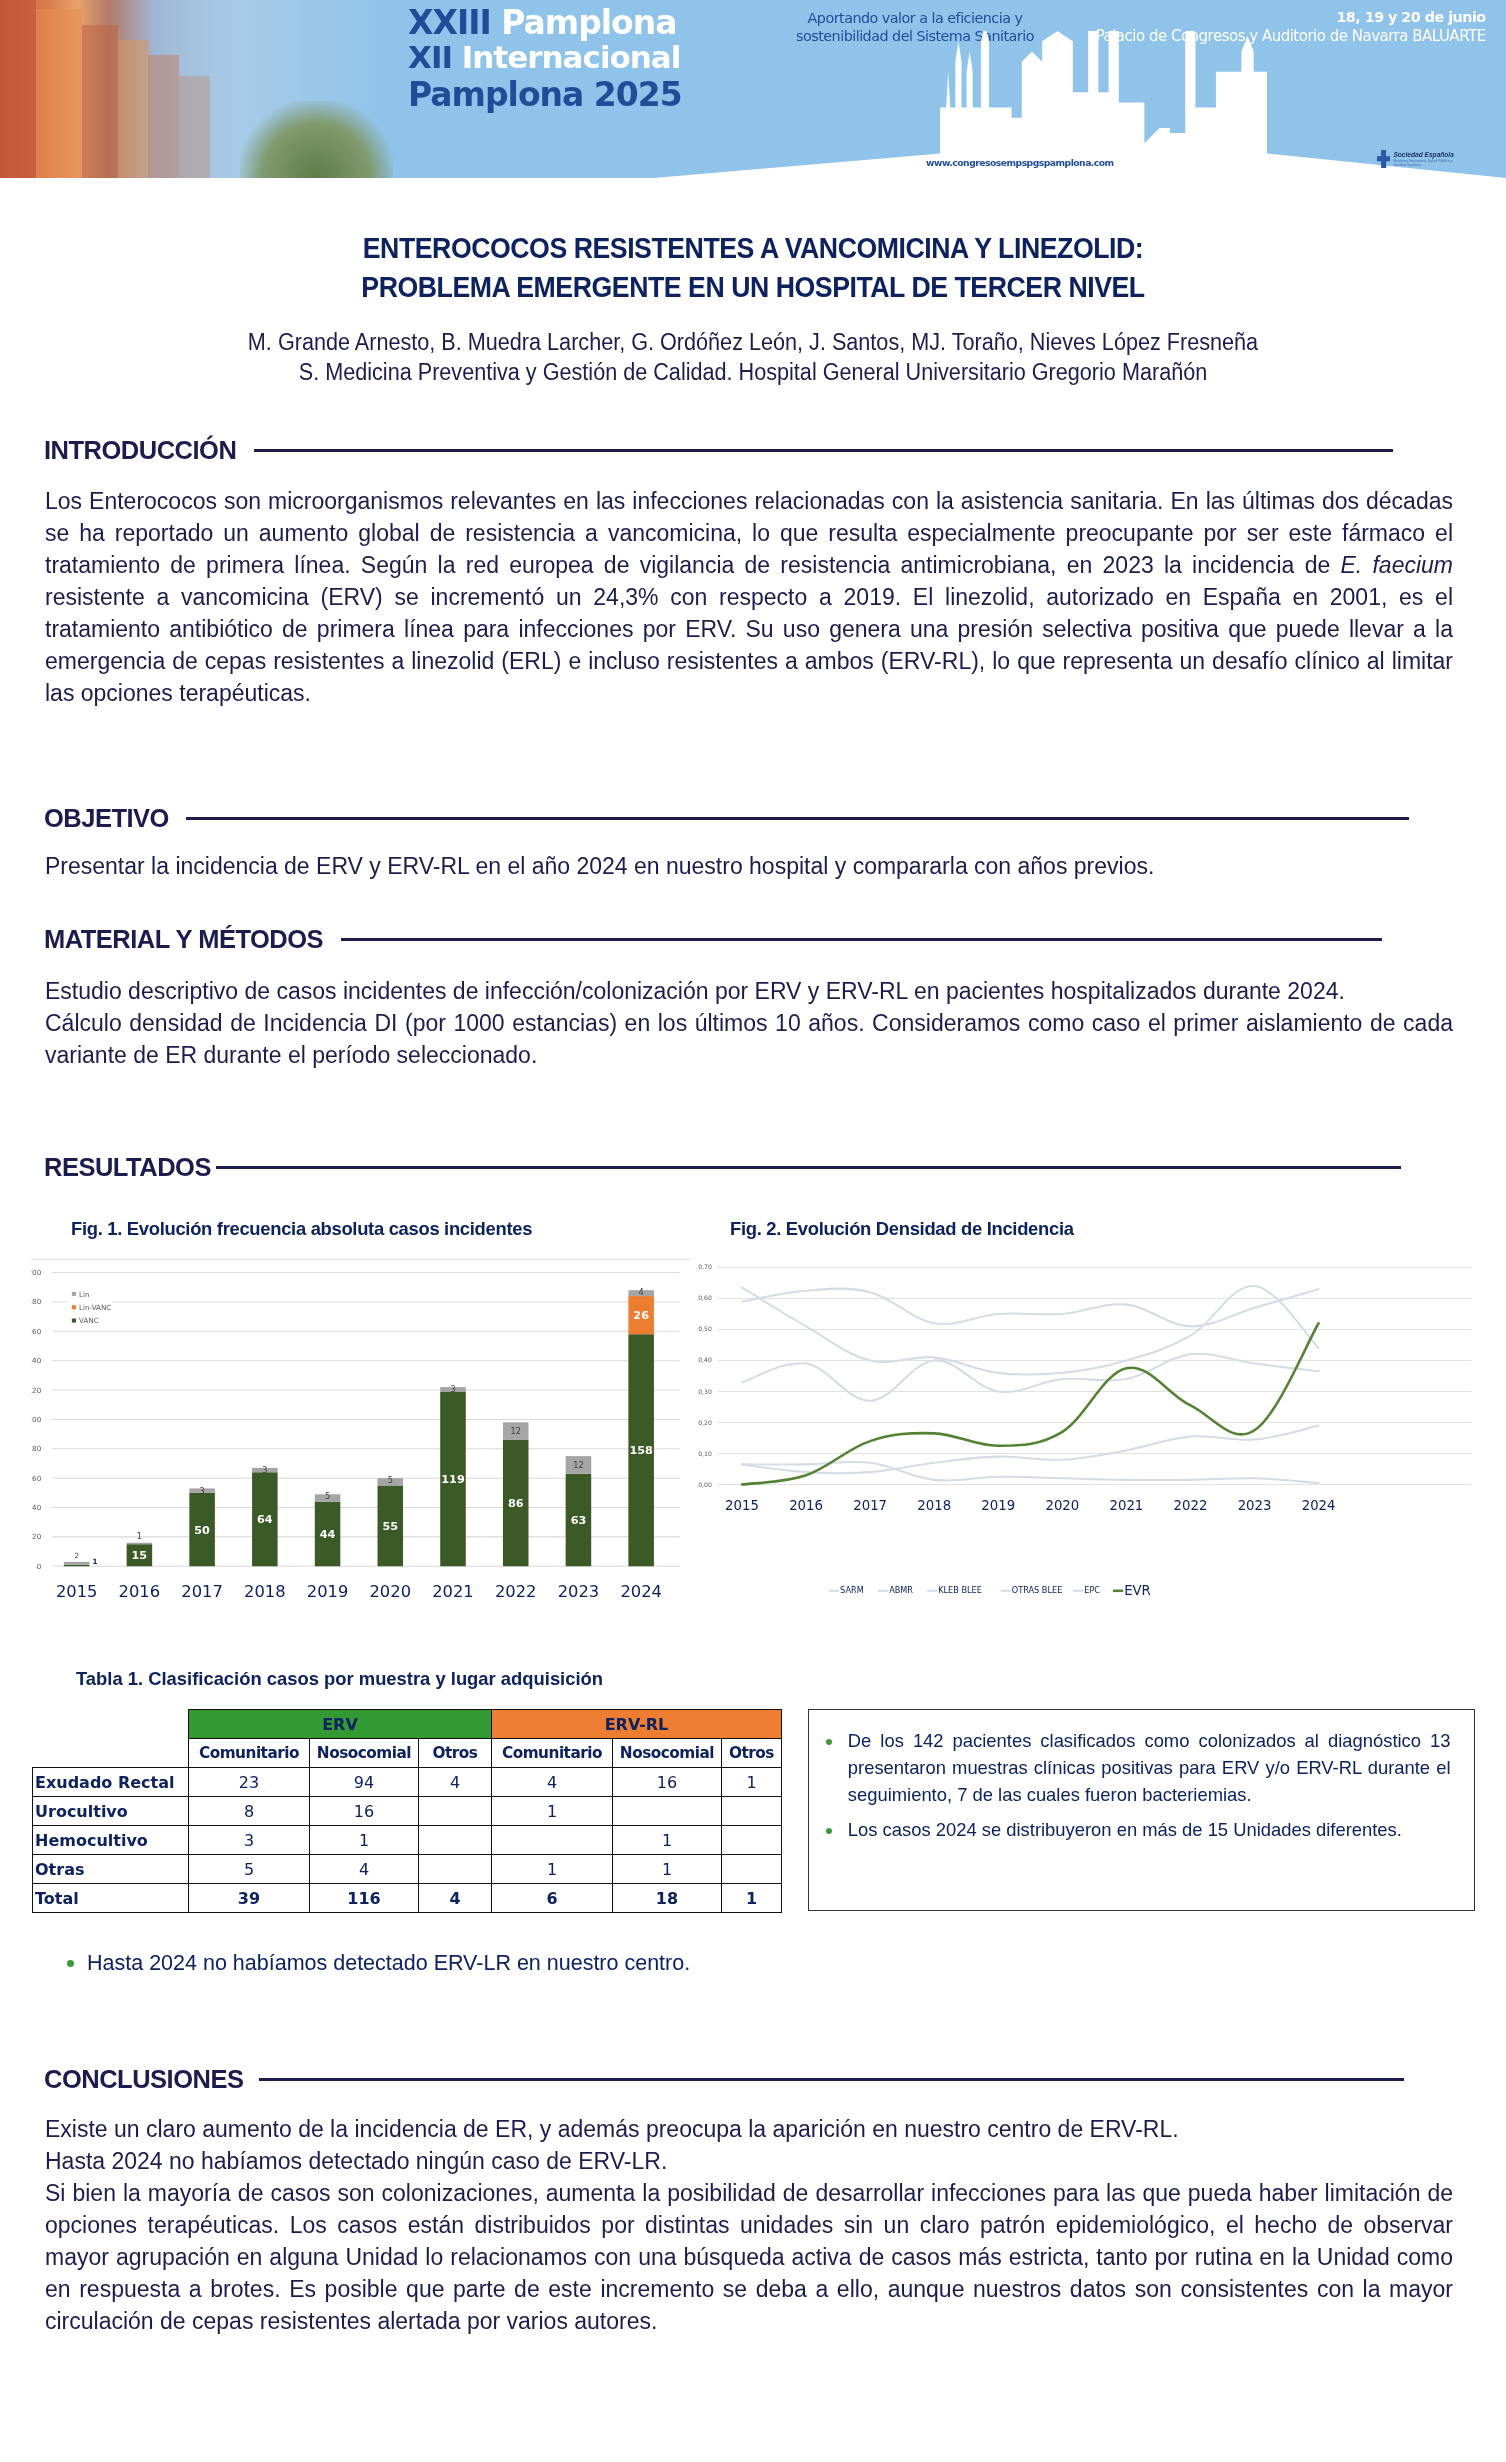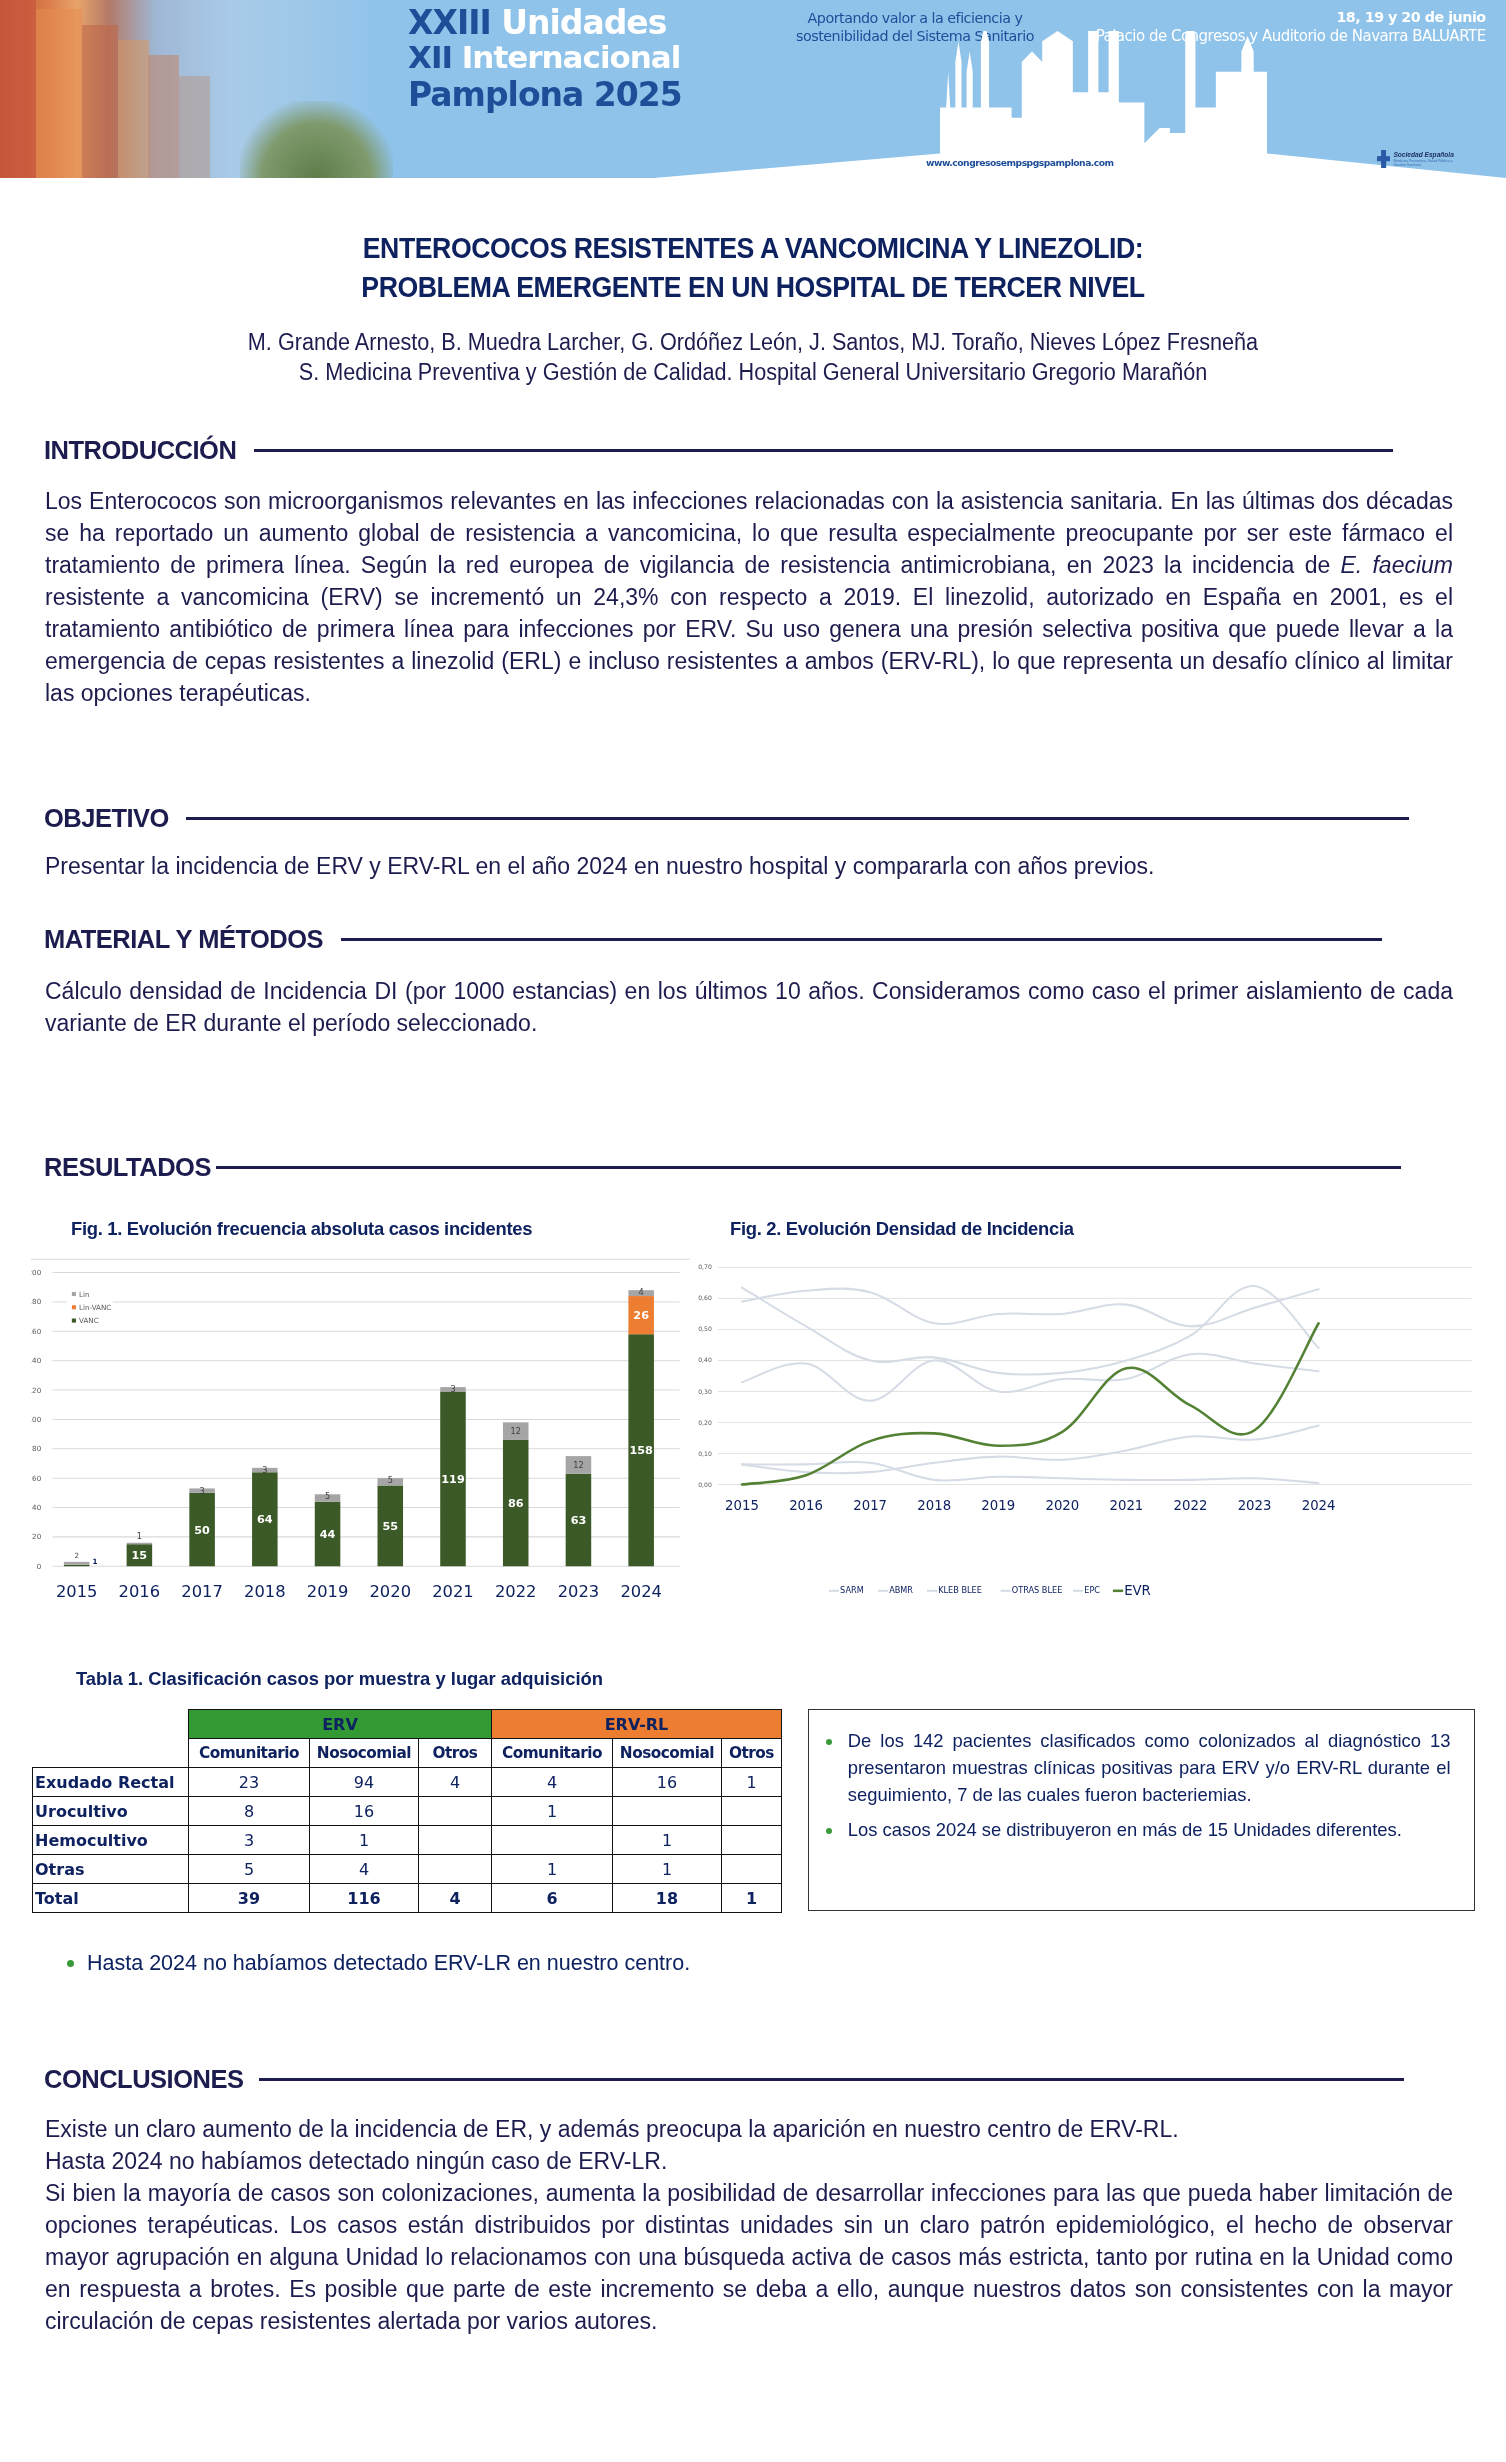--- a/index.html
+++ b/index.html
@@ -78,21 +78,21 @@
   <div class="banner-photo">
     <div class="bldg" style="left:0;width:36px;height:178px;background:rgba(200,80,60,0.6)"></div>
     <div class="bldg" style="left:36px;width:46px;height:169px;background:rgba(230,140,80,0.55)"></div>
     <div class="bldg" style="left:82px;width:36px;height:153px;background:rgba(190,100,70,0.55)"></div>
     <div class="bldg" style="left:118px;width:31px;height:138px;background:rgba(220,150,90,0.5)"></div>
     <div class="bldg" style="left:148px;width:31px;height:123px;background:rgba(200,120,80,0.45)"></div>
     <div class="bldg" style="left:179px;width:31px;height:102px;background:rgba(190,140,110,0.4)"></div>
     <div class="tree"></div>
   </div>
   <div class="banner-title">
-    <div class="l1"><span class="dark">XXIII</span> <span>Unidades</span></div>
+    <div class="l1"><span class="dark">XXIII</span> <span>Pamplona</span></div>
     <div class="l3"><span class="dark">XII</span> <span>Internacional</span></div>
     <div class="l4">Pamplona 2025</div>
   </div>
   <div class="banner-tagline">
     <div>Aportando valor a la eficiencia y</div>
     <div>sostenibilidad del Sistema Sanitario</div>
   </div>
   <div class="banner-date">
     <div class="d1">18, 19 y 20 de junio</div>
     <div class="d2">Palacio de Congresos y Auditorio de Navarra BALUARTE</div>
@@ -131,20 +131,21 @@
   <span class="lbl">OBJETIVO</span>
   <span class="rule" style="width:1223px"></span>
 </div>
 <div class="para" style="top:850px">Presentar la incidencia de ERV y ERV-RL en el año 2024 en nuestro hospital y compararla con años previos.</div>
 
 <div class="section-head" style="top:924px">
   <span class="lbl">MATERIAL Y MÉTODOS</span>
   <span class="rule" style="width:1041px"></span>
 </div>
 <div class="para" style="top:975px">
+  <div>Estudio descriptivo de casos incidentes de infección/colonización por ERV y ERV-RL en pacientes hospitalizados durante 2024.</div>
   <div>Cálculo densidad de Incidencia DI (por 1000 estancias) en los últimos 10 años. Consideramos como caso el primer aislamiento de cada variante de ER durante el período seleccionado.</div>
 </div>
 
 <div class="section-head" style="top:1152px">
   <span class="lbl">RESULTADOS</span>
   <span class="rule" style="width:1185px;margin-left:5.1px"></span>
 </div>
 
 <div class="fig-caption" style="left:71px;top:1218px">Fig. 1. Evolución frecuencia absoluta casos incidentes</div>
 <div class="fig-caption" style="left:730px;top:1218px">Fig. 2. Evolución Densidad de Incidencia</div>

